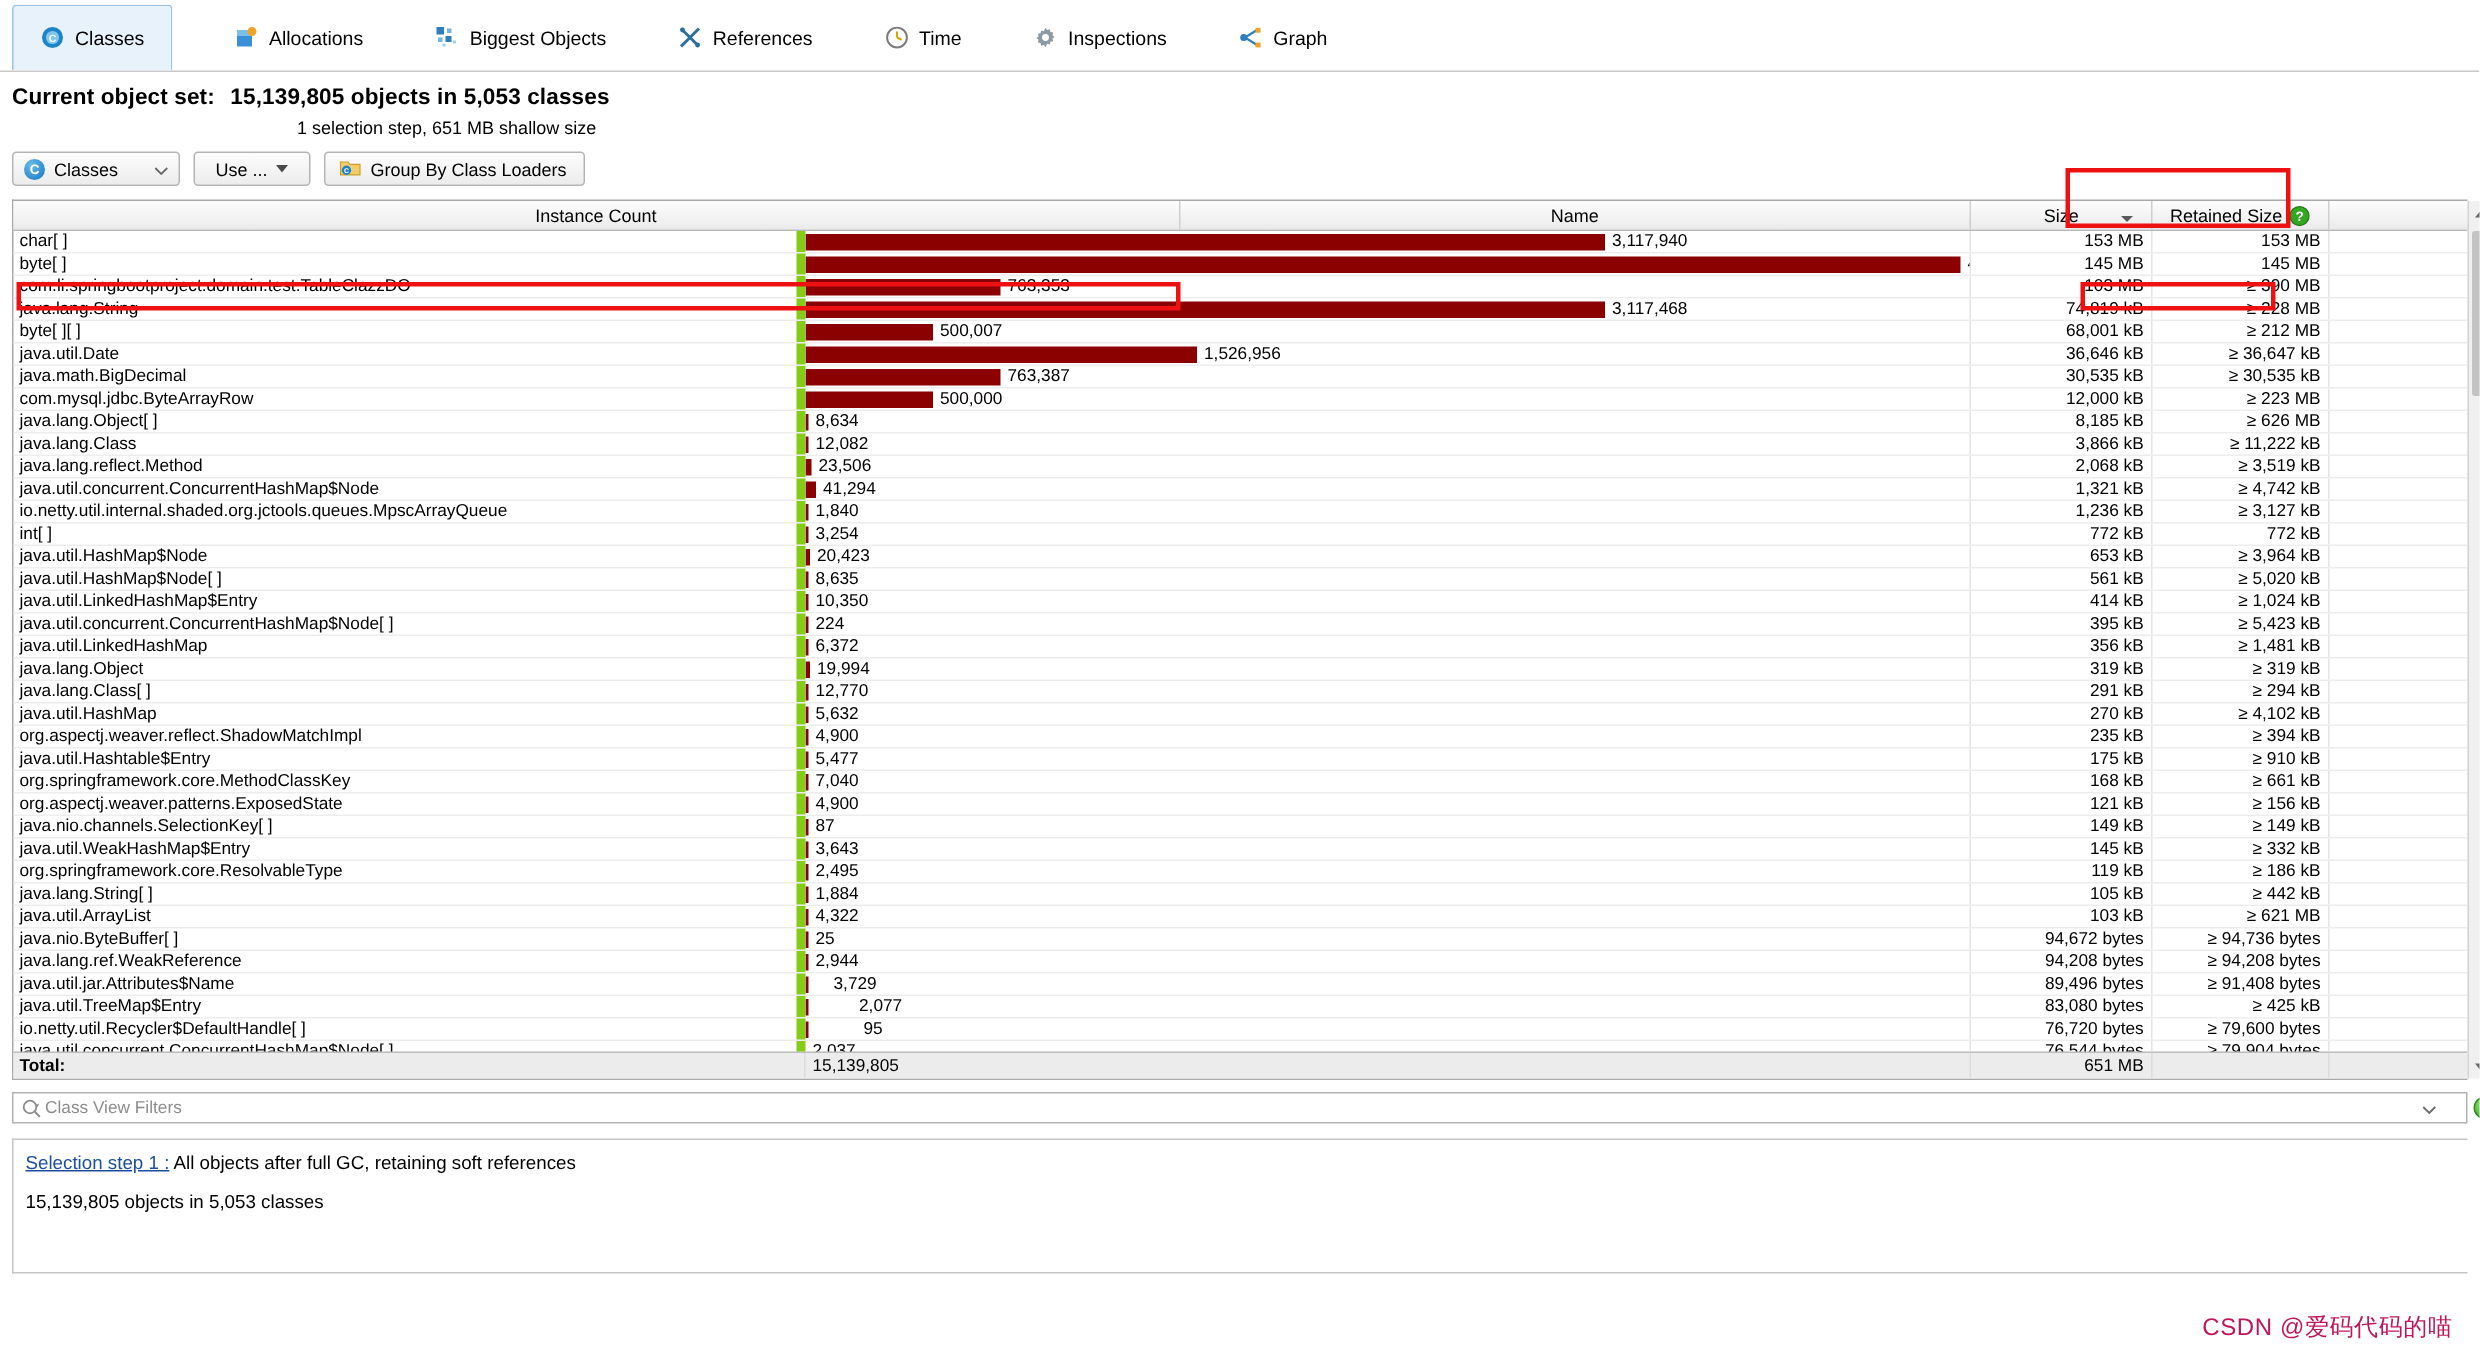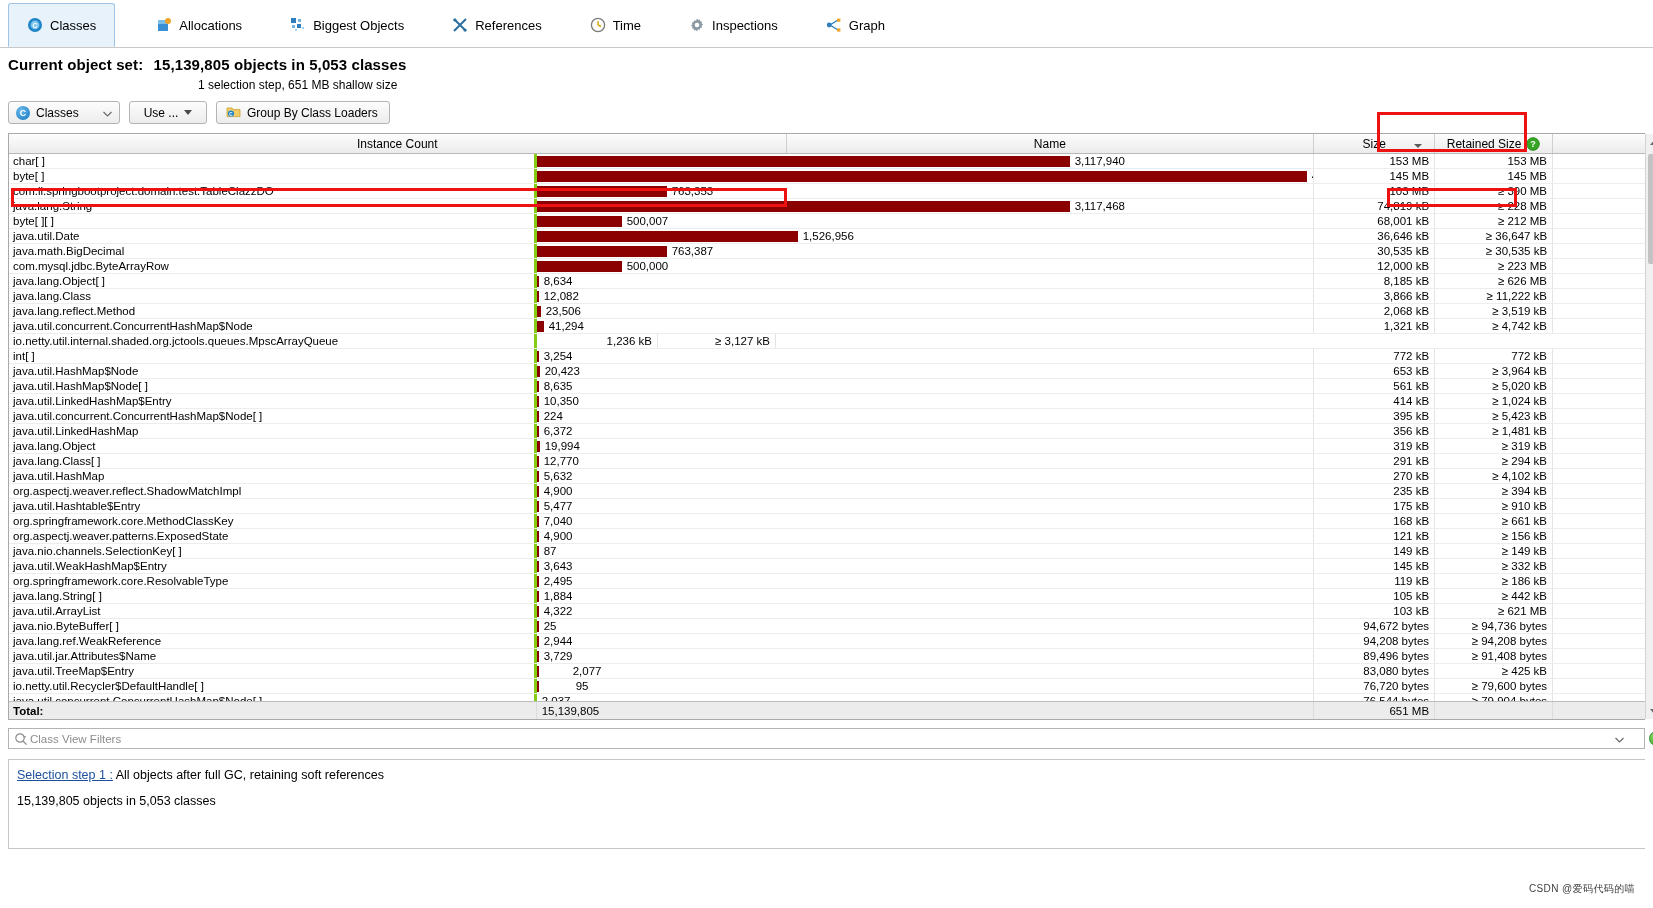--- a/index.html
+++ b/index.html
@@ -124,21 +124,21 @@
     display: flex;
     height: 15px;
     line-height: 15px;
     font-size: 11.5px;
     border-bottom: 1px solid #ededed;
     cursor: default;
   }
   .row .c-name {
     width: 528px;
     padding-left: 4px;
-    border-right: 3px solid #84cc16;
+    border-right: 6px solid #84cc16;
     overflow: hidden; white-space: nowrap;
   }
   .row .c-count {
     width: 778px;
     border-right: 1px solid #e4e4e4;
     position: relative;
     overflow: hidden;
   }
   .bar {
     position: absolute; left: 0; top: 2px;
@@ -240,21 +240,21 @@
   .redbox {
     position: absolute;
     border: 3px solid #ee1111;
     pointer-events: none;
     z-index: 30;
   }
 
   
   #watermark {
     position: absolute; right: 18px; bottom: 12px;
-    color: #404040; font-size: 10px; letter-spacing: .4px;
+    color: #be185d; font-size: 16px; letter-spacing: .4px;
   }
 </style>
 </head>
 <body>
 
 <div id="tabbar">
 
   <div class="tab active">
     <span class="ticon">
       <svg width="16" height="16" viewBox="0 0 16 16">
@@ -510,20 +510,24 @@
         <div class="c-count">
           <div class="bar" style="width: 7px; background: rgb(139, 0, 0);"></div>
           <div class="barlabel" style="left: 7px;">41,294</div>
         </div>
         <div class="c-size">1,321 kB</div>
         <div class="c-ret">≥ 4,742 kB</div>
         <div class="c-pad"></div>
       </div>
       <div class="row">
         <div class="c-name">io.netty.util.internal.shaded.org.jctools.queues.MpscArrayQueue</div>
+        <div class="c-count">
+          <div class="bar" style="width: 2px; background: rgb(139, 0, 0);"></div>
+          <div class="barlabel" style="left: 2px;">1,840</div>
+        </div>
         <div class="c-size">1,236 kB</div>
         <div class="c-ret">≥ 3,127 kB</div>
         <div class="c-pad"></div>
       </div>
       <div class="row">
         <div class="c-name">int[ ]</div>
         <div class="c-count">
           <div class="bar" style="width: 2px; background: rgb(139, 0, 0);"></div>
           <div class="barlabel" style="left: 2px;">3,254</div>
         </div>
@@ -718,21 +722,21 @@
           <div class="barlabel" style="left: 2px;">2,944</div>
         </div>
         <div class="c-size">94,208 bytes</div>
         <div class="c-ret">≥ 94,208 bytes</div>
         <div class="c-pad"></div>
       </div>
       <div class="row">
         <div class="c-name">java.util.jar.Attributes$Name</div>
         <div class="c-count">
           <div class="bar" style="width: 2px; background: rgb(139, 0, 0);"></div>
-          <div class="barlabel" style="left: 2px; text-align: right;">3,729</div>
+          <div class="barlabel" style="left: 14px; text-align: right;">3,729</div>
         </div>
         <div class="c-size">89,496 bytes</div>
         <div class="c-ret">≥ 91,408 bytes</div>
         <div class="c-pad"></div>
       </div>
       <div class="row">
         <div class="c-name">java.util.TreeMap$Entry</div>
         <div class="c-count">
           <div class="bar" style="width: 2px; background: rgb(139, 0, 0);"></div>
           <div class="barlabel" style="left: 18px; margin-left: 13px;">2,077</div>

